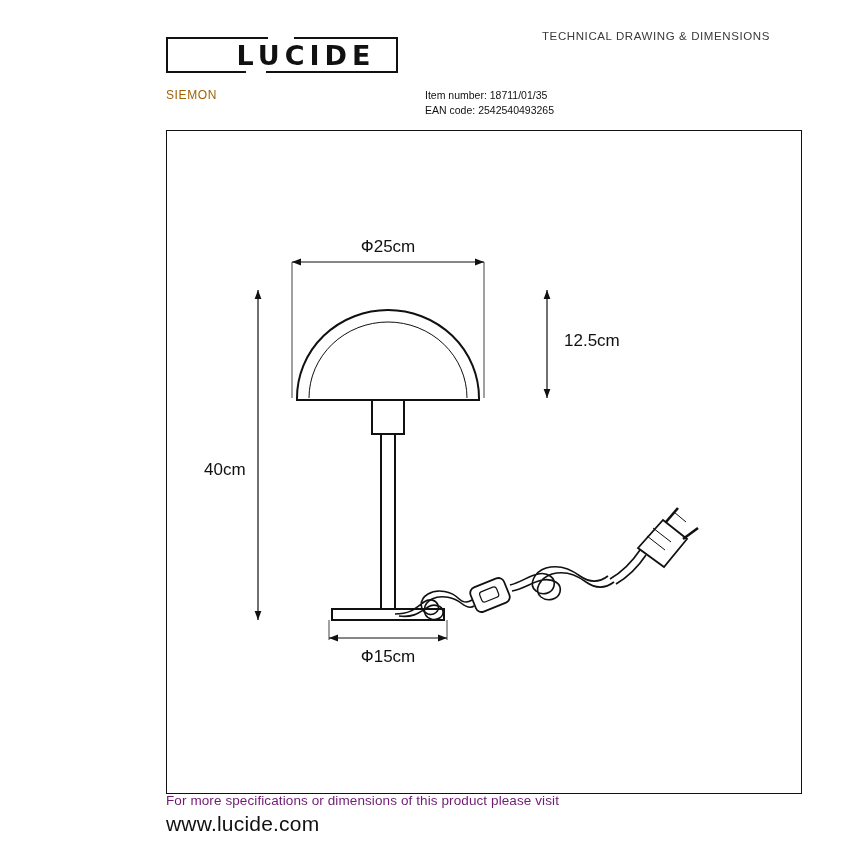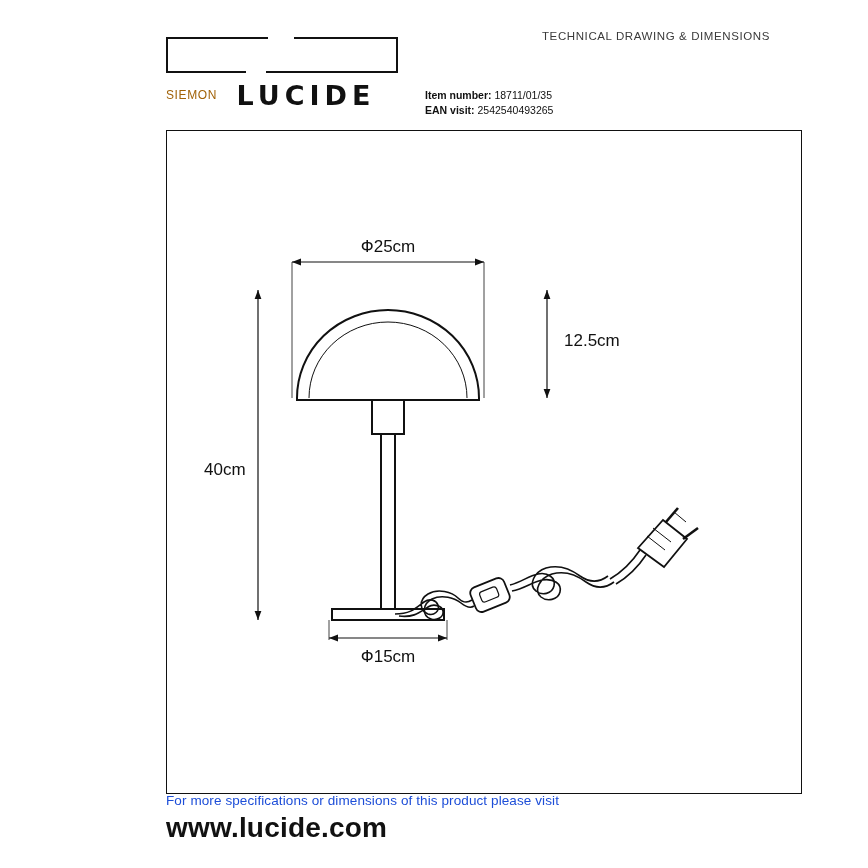--- a/index.html
+++ b/index.html
@@ -42,21 +42,20 @@
     display: flex;
     align-items: center;
     justify-content: center;
     font-family: "DejaVu Sans", sans-serif;
     font-size: 27px;
     font-weight: 700;
     letter-spacing: 5px;
     color: #111;
     box-sizing: border-box;
     padding-left: 4px;
-    margin-top: 40px;
   }
   
   .logo-notch {
     position: absolute;
     left: 268px;
     top: 34px;
     width: 26px;
     height: 8px;
     background: #ffffff;
   }
@@ -96,48 +95,48 @@
     font-size: 10.5px;
     color: #111;
   }
   .ean-code {
     position: absolute;
     left: 425px;
     top: 104px;
     font-size: 10.5px;
     color: #111;
   }
-  .meta-label { font-weight: 700; }
+  .meta-label { font-weight: 400; }
 
   
   .frame {
     position: absolute;
     left: 166px;
     top: 130px;
     width: 636px;
     height: 664px;
     border: 1px solid #111;
     box-sizing: border-box;
   }
 
   
   .footer-line1 {
     position: absolute;
     left: 166px;
     top: 793px;
     font-size: 13.5px;
-    color: #1d4ed8;
+    color: #701a75;
     letter-spacing: 0.1px;
   }
   .footer-url {
     position: absolute;
     left: 166px;
     top: 812px;
-    font-size: 28px;
-    font-weight: 700;
+    font-size: 21px;
+    font-weight: 400;
     color: #111;
     letter-spacing: 0.2px;
   }
 
   
   .drawing {
     position: absolute;
     left: 166px;
     top: 130px;
   }
@@ -159,21 +158,21 @@
 
   <div class="product-name">SIEMON</div>
 
   <div class="tech-title">TECHNICAL DRAWING &amp; DIMENSIONS</div>
 
   <div class="item-number">
     <span class="meta-label">Item number:</span>
     <span>18711/01/35</span>
   </div>
   <div class="ean-code">
-    <span class="meta-label">EAN visit:</span>
+    <span class="meta-label">EAN code:</span>
     <span>2542540493265</span>
   </div>
 
   <div class="frame"></div>
 
   <svg class="drawing" width="636" height="664" viewBox="0 0 636 664">
     <defs>
       <marker id="arrL" markerWidth="10" markerHeight="8" refX="9" refY="4" orient="auto" markerUnits="userSpaceOnUse">
         <path d="M9,4 L0,0.6 L0,7.4 z" fill="#111"></path>
       </marker>

